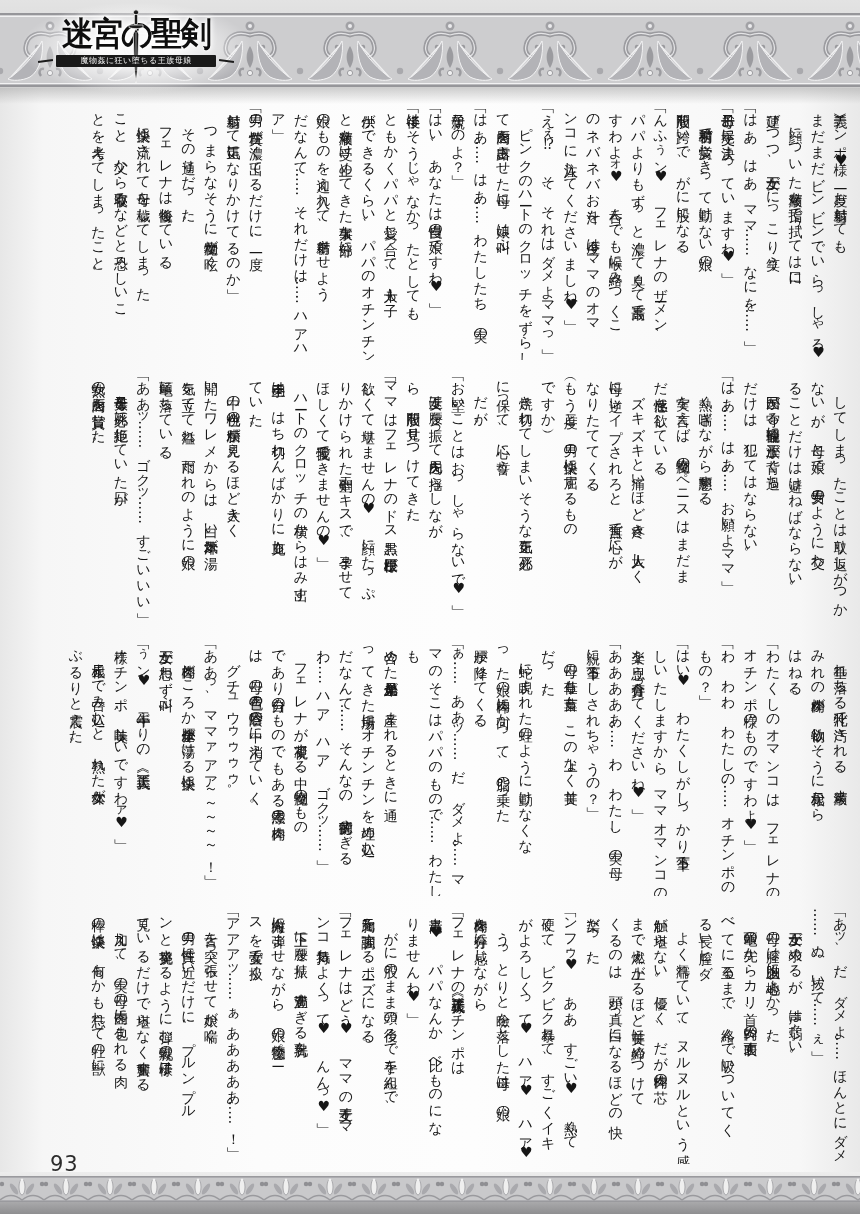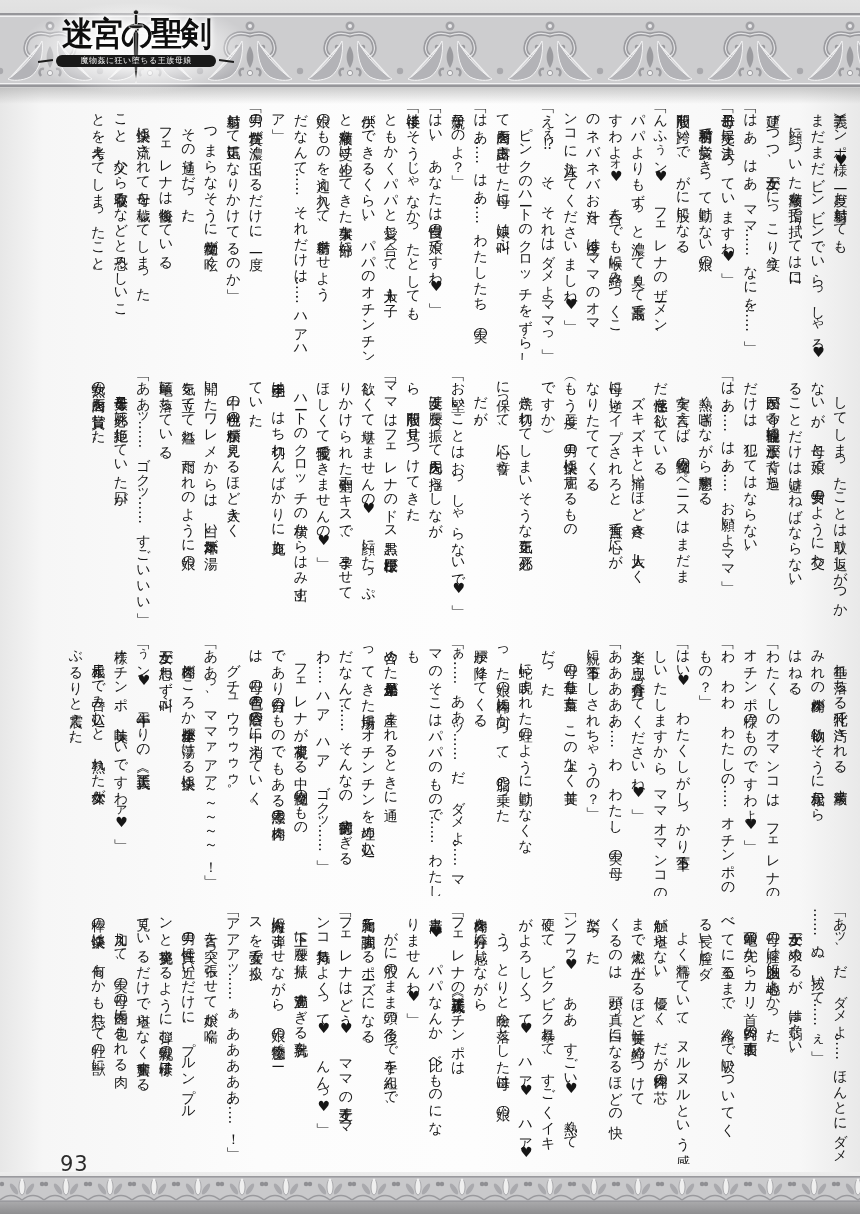--- a/index.html
+++ b/index.html
@@ -18,35 +18,35 @@
   
   .logo{position:absolute;left:44px;top:14px;width:184px;height:70px;text-align:center;z-index:5;}
   .logo .halo{position:absolute;left:-24px;top:-12px;right:-24px;bottom:-10px;
               background:radial-gradient(ellipse closest-side,rgba(252,252,252,.95) 35%,rgba(252,252,252,0) 100%);}
   .logo-title{position:relative;z-index:2;font-weight:bold;font-size:33px;line-height:40px;
               letter-spacing:-2px;color:#0e0e0e;transform:scaleX(.95);
               text-shadow:0 0 2px #fff,0 0 5px #fff,0 0 8px #fff;}
   .sword{position:absolute;z-index:3;left:50%;top:-5px;transform:translateX(-50%);}
   .logo-subtitle{position:relative;z-index:4;margin:1px auto 12px;width:160px;height:12px;
                  background:#191919;color:#f4f4f4;font-size:8px;line-height:12px;letter-spacing:.5px;
-                 font-family:"DejaVu Sans","Liberation Sans",sans-serif;border-radius:6px;}
+                 font-family:"DejaVu Sans","Liberation Sans",sans-serif;border-radius:1px;}
   .logo-subtitle i{position:absolute;top:5px;width:15px;height:2px;background:#1c1c1c;}
   .logo-subtitle i.l{left:-18px;transform:rotate(-8deg);}
   .logo-subtitle i.r{right:-18px;transform:rotate(8deg);}
 
   
   .band{position:absolute;left:48px;right:8px;height:256px;
         writing-mode:vertical-rl;text-orientation:mixed;
         white-space:pre-line;overflow:hidden;
         font-size:14px;line-height:1.607;color:#161616;
         font-family:"DejaVu Serif","Liberation Serif",serif;}
   .b1{top:104px;} .b2{top:372px;} .b3{top:640px;} .b4{top:908px;}
 
   
-  .page-number{position:absolute;left:60px;top:1152px;z-index:6;
+  .page-number{position:absolute;left:50px;top:1152px;z-index:6;
                font-family:"DejaVu Sans","Liberation Sans",sans-serif;
                font-size:21px;color:#2b2b2b;letter-spacing:1px;}
   .bottom-zone{position:absolute;left:0;top:1172px;width:860px;height:42px;
                background:linear-gradient(#ededed,#c9c9c9);}
   .bottom-zone svg{position:absolute;left:0;top:4px;display:block;}
   .bottom-edge{position:absolute;left:0;top:1202px;width:860px;height:12px;
                background:linear-gradient(#a9a9ab,#8e8e90);}
 </style>
 </head>
 <body>

